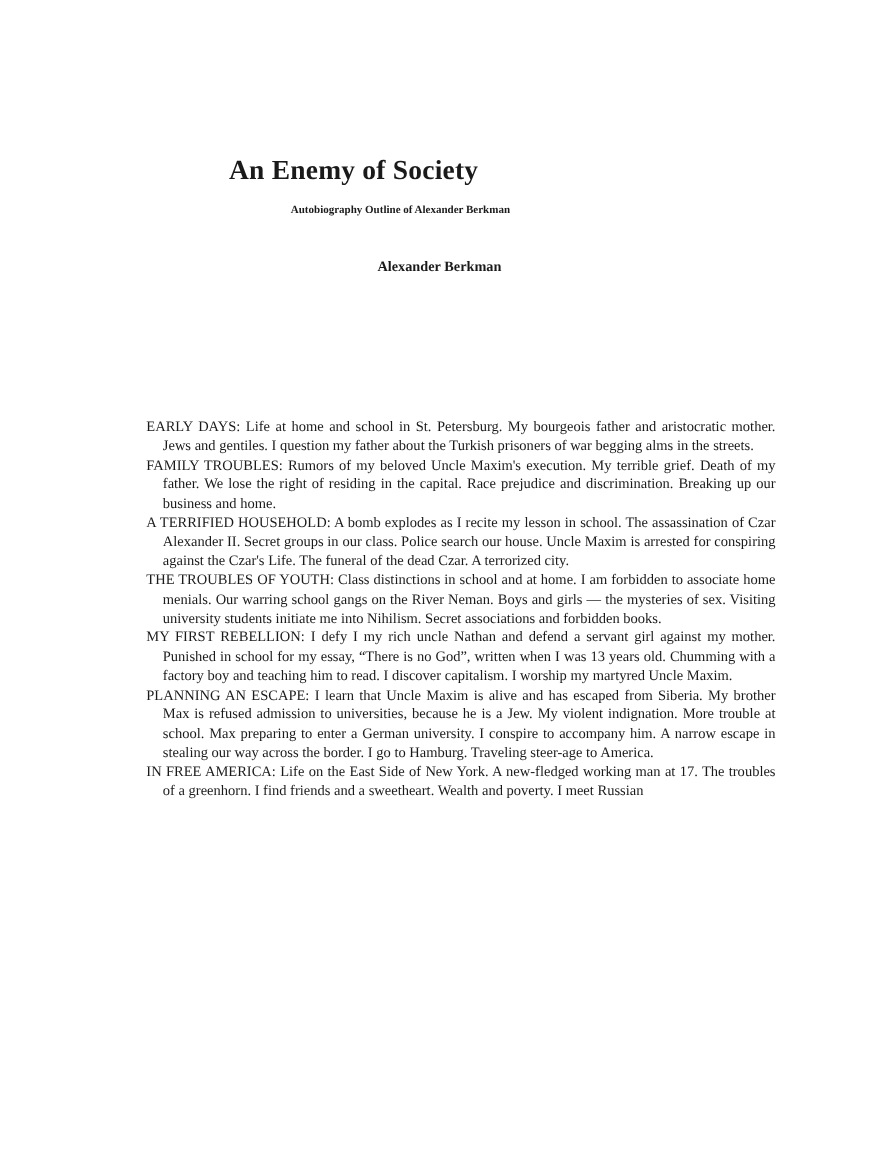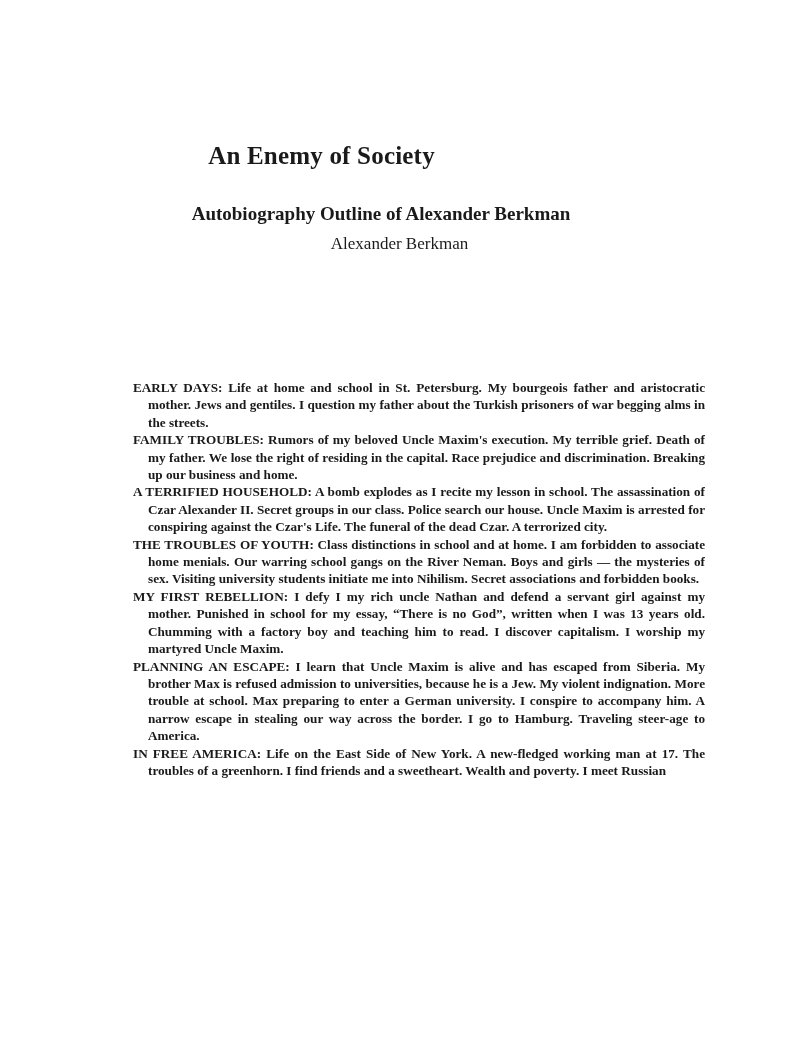--- a/index.html
+++ b/index.html
@@ -25,51 +25,50 @@
       font-weight: bold;
       letter-spacing: 0.2px;
       margin: 0;
     }
     .subtitle {
       position: absolute;
       left: 0;
       width: 728px;
       top: 186px;
       text-align: center;
-      font-size: 19px;
+      font-size: 10px;
       font-weight: bold;
-      margin: 17px;
+      margin: 0;
     }
     .author {
       position: absolute;
       left: 0;
       width: 799px;
       top: 234px;
       text-align: center;
-      font-size: 17px;
-      font-weight: normal;
+      font-size: 13px;
+      font-weight: bold;
       margin: 0;
     }
     .outline {
       position: absolute;
       left: 133px;
       width: 572px;
       top: 379px;
       margin: 0;
       padding: 0;
       list-style: none;
     }
     .entry {
       font-size: 13.2px;
       line-height: 17.4px;
       text-align: justify;
       padding-left: 15px;
       text-indent: -15px;
       margin: 0;
-      font-weight: bold;
     }
     .entry-head {
       font-variant: normal;
     }
   </style>
 </head>
 <body>
 
 <h1 class="title">An Enemy of Society</h1>
 <h2 class="subtitle">Autobiography Outline of Alexander Berkman</h2>

